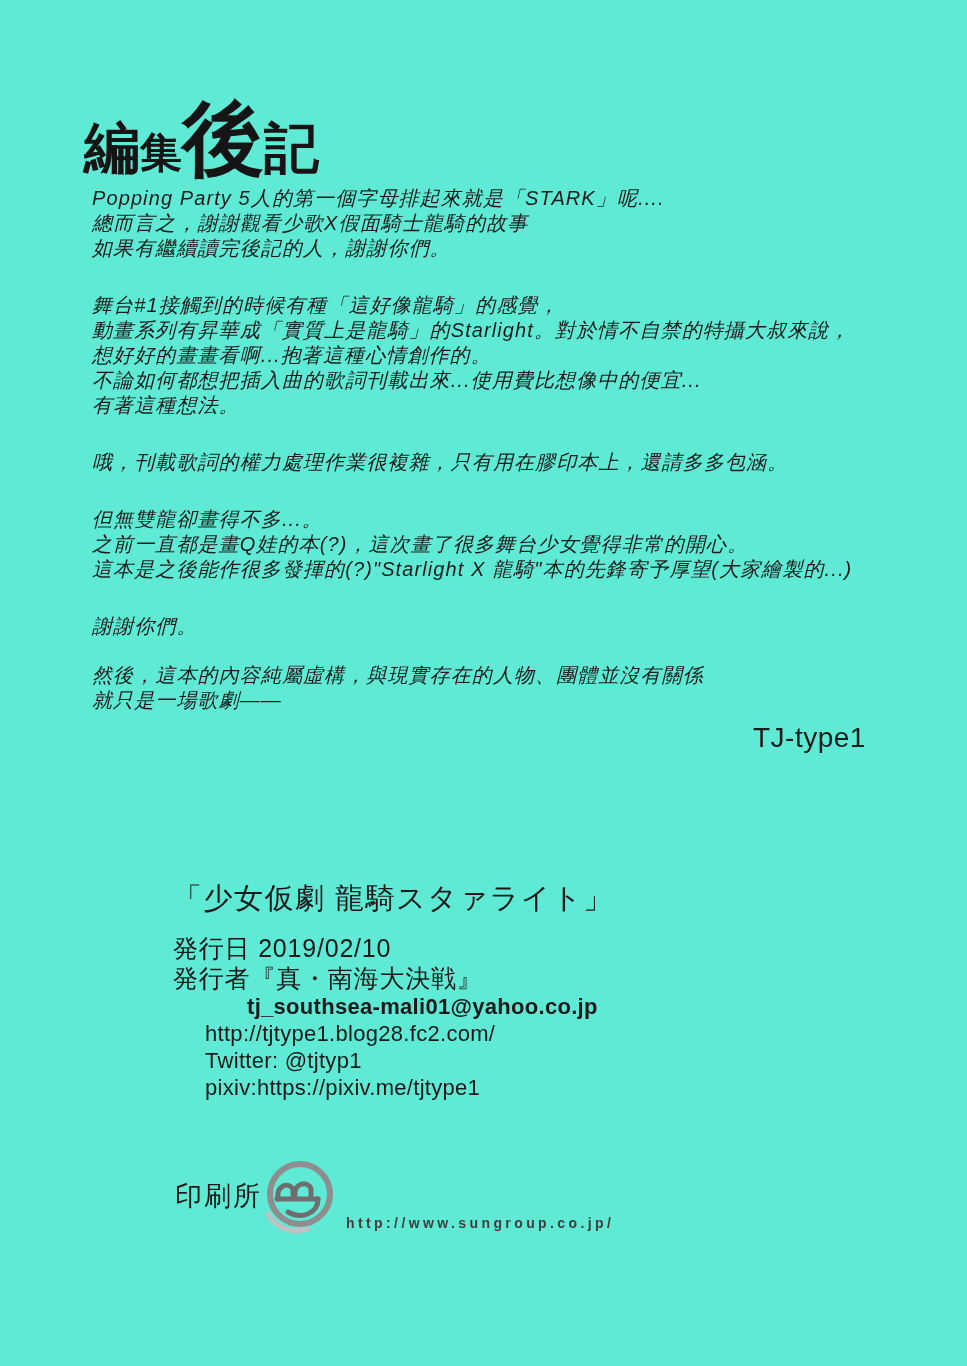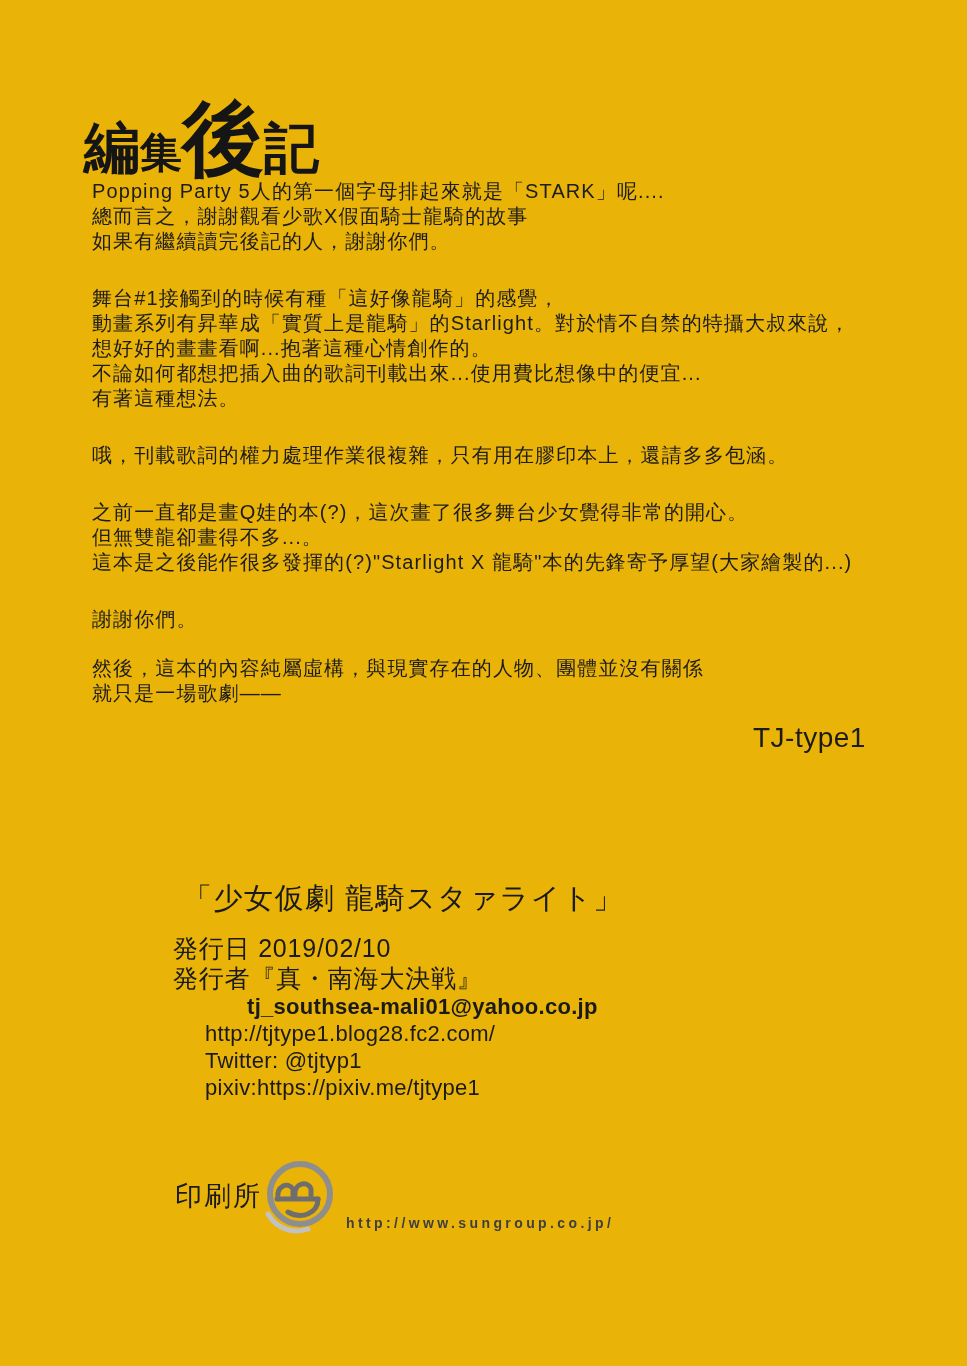--- a/index.html
+++ b/index.html
@@ -1,21 +1,21 @@
 <!DOCTYPE html>
 <html><head>
 <meta charset="utf-8">
 <style>
   html, body { margin: 0; padding: 0; background: #e8e8e8; }
   .page {
     position: relative;
     width: 967px;
     height: 1366px;
     margin: 0 auto;
-    background: #eab308;
+    background: #5eead4;
     overflow: hidden;
     color: #1c1c1c;
     font-family: "Liberation Sans", "DejaVu Sans", sans-serif;
   }
 
   
   .title {
     position: absolute;
     left: 84px;
     top: 78px;
@@ -35,21 +35,21 @@
   .body-text {
     position: absolute;
     left: 92px;
     top: 174px;
     width: 840px;
     font-size: 20px;
     line-height: 25px;
     letter-spacing: 1.1px;
     color: #1c1c1c;
   }
-  .para { margin: 5px 0 32px 0; }
+  .para { margin: 12px 0 32px 0; font-style: italic; }
   .para.tight { margin-bottom: 24px; }
   .para .line { display: block; white-space: nowrap; }
 
   .signature {
     position: absolute;
     left: 753px;
     top: 722px;
     font-size: 28px;
     letter-spacing: 0.5px;
     color: #1c1c1c;
@@ -59,21 +59,21 @@
   .colophon {
     position: absolute;
     left: 167px;
     top: 879px;
     color: #1a1a1a;
   }
   .book-title {
     font-size: 29px;
     letter-spacing: 1.5px;
     white-space: nowrap;
-    margin: 0 0 14px 16px;
+    margin: 0 0 14px 6px;
   }
   .pub-line {
     font-size: 25px;
     line-height: 30px;
     letter-spacing: 0.8px;
     margin-left: 6px;
     white-space: nowrap;
   }
   .contact-line {
     font-size: 22px;
@@ -140,22 +140,22 @@
       <span class="line">舞台#1接觸到的時候有種「這好像龍騎」的感覺，</span>
       <span class="line">動畫系列有昇華成「實質上是龍騎」的Starlight。對於情不自禁的特攝大叔來說，</span>
       <span class="line">想好好的畫畫看啊...抱著這種心情創作的。</span>
       <span class="line">不論如何都想把插入曲的歌詞刊載出來...使用費比想像中的便宜...</span>
       <span class="line">有著這種想法。</span>
     </p>
     <p class="para">
       <span class="line">哦，刊載歌詞的權力處理作業很複雜，只有用在膠印本上，還請多多包涵。</span>
     </p>
     <p class="para">
+      <span class="line">但無雙龍卻畫得不多...。</span>
       <span class="line">之前一直都是畫Q娃的本(?)，這次畫了很多舞台少女覺得非常的開心。</span>
-      <span class="line">但無雙龍卻畫得不多...。</span>
       <span class="line">這本是之後能作很多發揮的(?)"Starlight X 龍騎"本的先鋒寄予厚望(大家繪製的...)</span>
     </p>
     <p class="para tight">
       <span class="line">謝謝你們。</span>
     </p>
     <p class="para">
       <span class="line">然後，這本的內容純屬虛構，與現實存在的人物、團體並沒有關係</span>
       <span class="line">就只是一場歌劇——</span>
     </p>
   </div>

